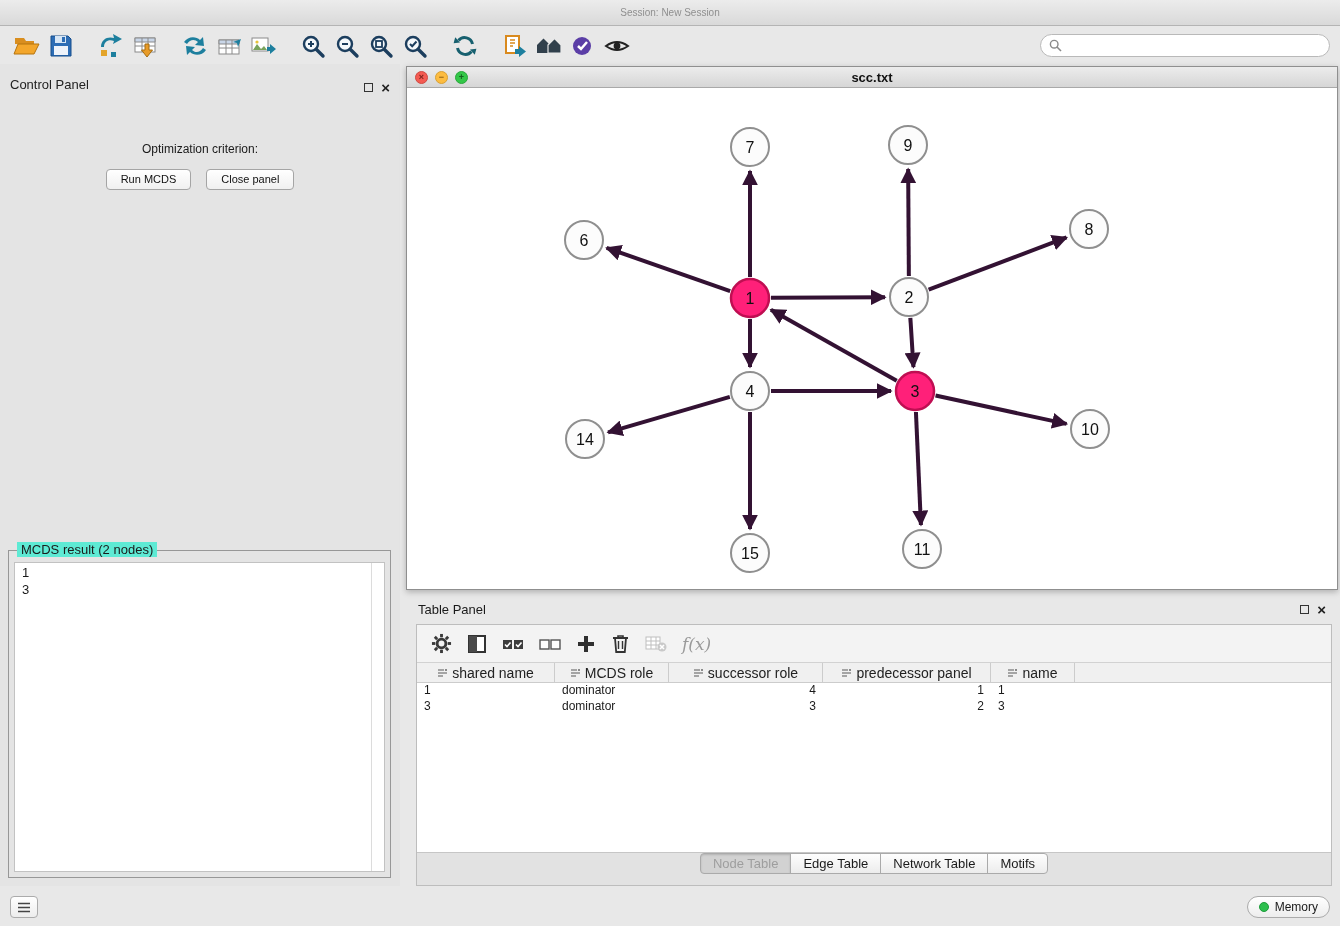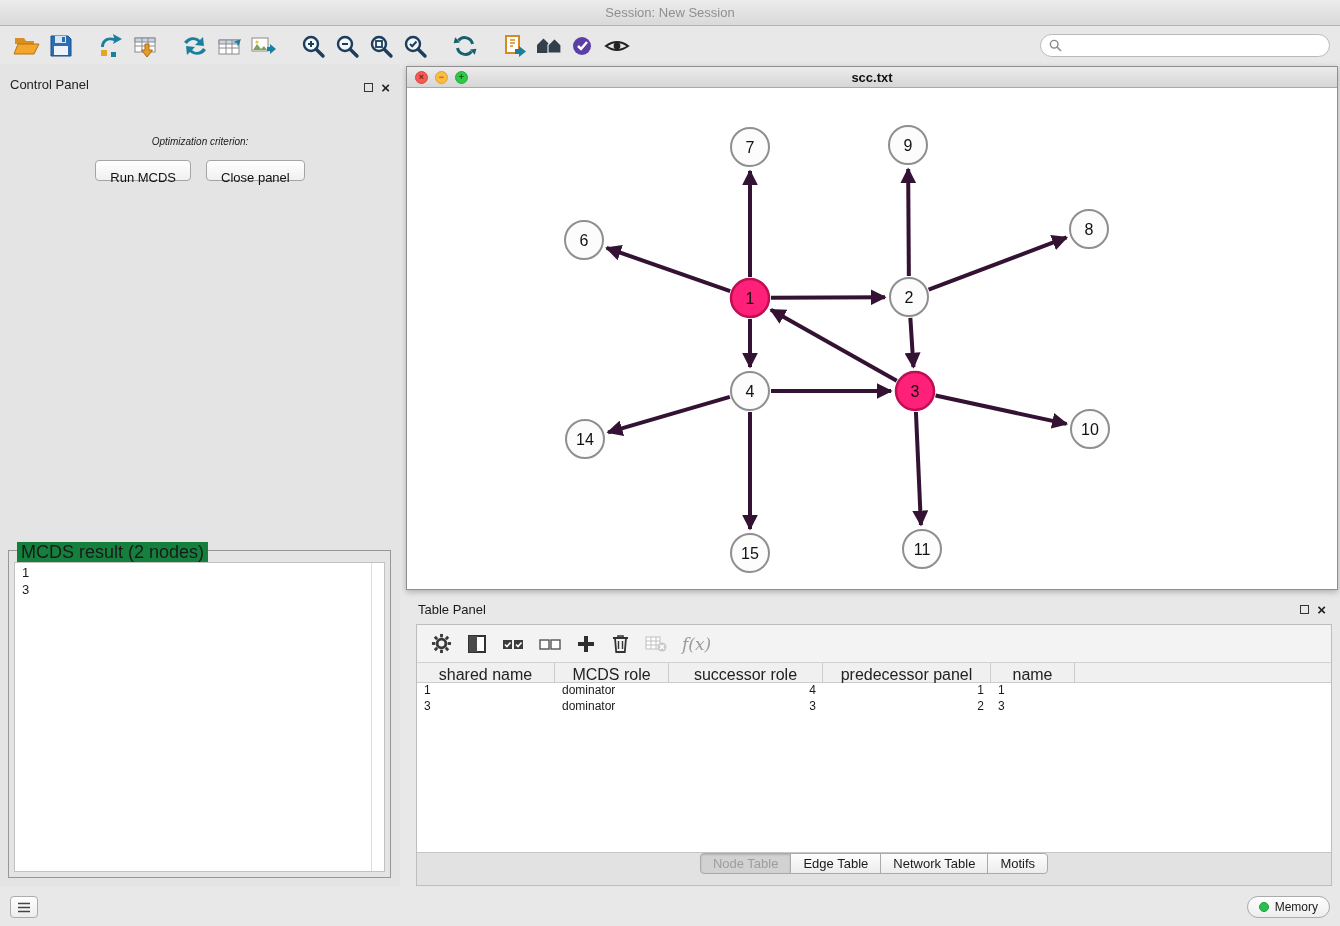--- a/index.html
+++ b/index.html
@@ -10,21 +10,21 @@
     background:#e8e8e8; font-size:13px; color:#1a1a1a;
     -webkit-font-smoothing:antialiased;
   }
   .app { position:relative; width:1340px; height:926px; }
 
   
   .titlebar {
     position:absolute; top:0; left:0; right:0; height:26px;
     background:linear-gradient(#ececec,#d9d9d9);
     border-bottom:1px solid #b4b4b4;
-    text-align:center; line-height:26px; color:#8f8f8f; font-size:13px;
+    text-align:center; line-height:26px; color:#8f8f8f; font-size:10px;
   }
 
   
   .toolbar {
     position:absolute; top:27px; left:0; right:0; height:37px;
     display:flex; align-items:center; padding:0 10px;
   }
   .tbtn { width:34px; height:30px; display:flex; align-items:center; justify-content:center; border-radius:4px; }
   .sep { width:16px; height:1px; }
   .searchbox {
@@ -48,41 +48,41 @@
   .cp-tabs, .tp-tabs { display:flex; justify-content:center; }
   .tab {
     border:1px solid #aaa; background:linear-gradient(#fefefe,#ececec);
     padding:2px 12px; font-size:13px; margin-left:-1px; color:#1a1a1a;
   }
   .tab:first-child { border-radius:4px 0 0 4px; margin-left:0; }
   .tab:last-child { border-radius:0 4px 4px 0; }
   .tab.active { background:#d2d2d2; color:#9e9e9e; box-shadow:inset 0 1px 2px rgba(0,0,0,.15); }
 
   .cp-body { position:absolute; top:56px; left:0; right:0; bottom:0; }
-  .opt-label { text-align:center; margin-top:16px; font-size:10px;font-style:italic; }
+  .opt-label { text-align:center; margin-top:22px; font-size:12px; }
   .combo {
     width:310px; height:23px; margin:9px auto 0 auto; background:#fff;
     border:1px solid #a8a8a8; border-radius:4px;
     display:flex; align-items:center; padding:0 7px; font-size:13px;
   }
   .stepper { margin-left:auto; display:flex; flex-direction:column; gap:2px; align-items:center; padding-right:1px; }
   .tri-up { width:0; height:0; border-left:4px solid transparent; border-right:4px solid transparent; border-bottom:5px solid #444; }
   .tri-down { width:0; height:0; border-left:4px solid transparent; border-right:4px solid transparent; border-top:5px solid #444; }
   .cp-buttons { display:flex; justify-content:center; gap:15px; margin-top:13px; }
   .btn {
     background:linear-gradient(#ffffff,#f0f0f0); border:1px solid #a5a5a5; border-radius:4px;
-    padding:9px 14px; font-size:13px; height:21px; line-height:15px; color:#111;
+    padding:2px 14px; font-size:11px; height:21px; line-height:15px; color:#111;
   }
 
   .result-group {
     position:absolute; left:8px; right:9px; top:430px; bottom:8px;
     border:1px solid #979797;
   }
   .result-legend {
-    position:absolute; top:-9px; left:8px; background:#15803d; padding:0 4px; font-size:18px;
+    position:absolute; top:-9px; left:8px; background:#5eead4; padding:0 4px; font-size:13px;
   }
   .result-text {
     position:absolute; left:5px; right:5px; top:11px; bottom:5px;
     background:#fff; border:1px solid #c2c2c2; font-size:13px; line-height:17px; padding:1px 7px;
   }
   .result-scroll { position:absolute; top:0; bottom:0; right:12px; width:0; border-left:1px solid #dcdcdc; }
 
   
   .net-window {
     position:absolute; left:406px; top:66px; right:2px; height:524px;
@@ -110,21 +110,21 @@
   }
   .tp-toolbar {
     height:38px; background:#f3f3f3; border-bottom:1px solid #d2d2d2;
     display:flex; align-items:center; gap:15px; padding:0 14px;
   }
   .ttbtn { display:flex; align-items:center; justify-content:center; }
   .fx { font-family:"DejaVu Serif", serif; font-style:italic; font-size:17px; color:#9a9a9a; }
   .thead { display:flex; height:20px; background:#f0f0f0; border-bottom:1px solid #cccccc; }
   .thcell {
     display:flex; align-items:center; justify-content:center; gap:4px;
-    font-size:16px; border-right:1px solid #cccccc; color:#222;flex-direction:column;
+    font-size:14px; border-right:1px solid #cccccc; color:#222;
   }
   .tbody { background:#fff; }
   .trow { display:flex; height:16px; font-size:12px; }
   .tcell { padding:0 7px; overflow:hidden; white-space:nowrap; }
   .al-left { text-align:left; } .al-right { text-align:right; }
   .col-0{width:138px}.col-1{width:114px}.col-2{width:154px}.col-3{width:168px}.col-4{width:84px}
   .tp-tabstrip {
     position:absolute; bottom:0; left:0; right:0; height:33px;
     background:#e2e2e2; border-top:1px solid #c6c6c6;
     display:flex; align-items:flex-start; justify-content:center;

